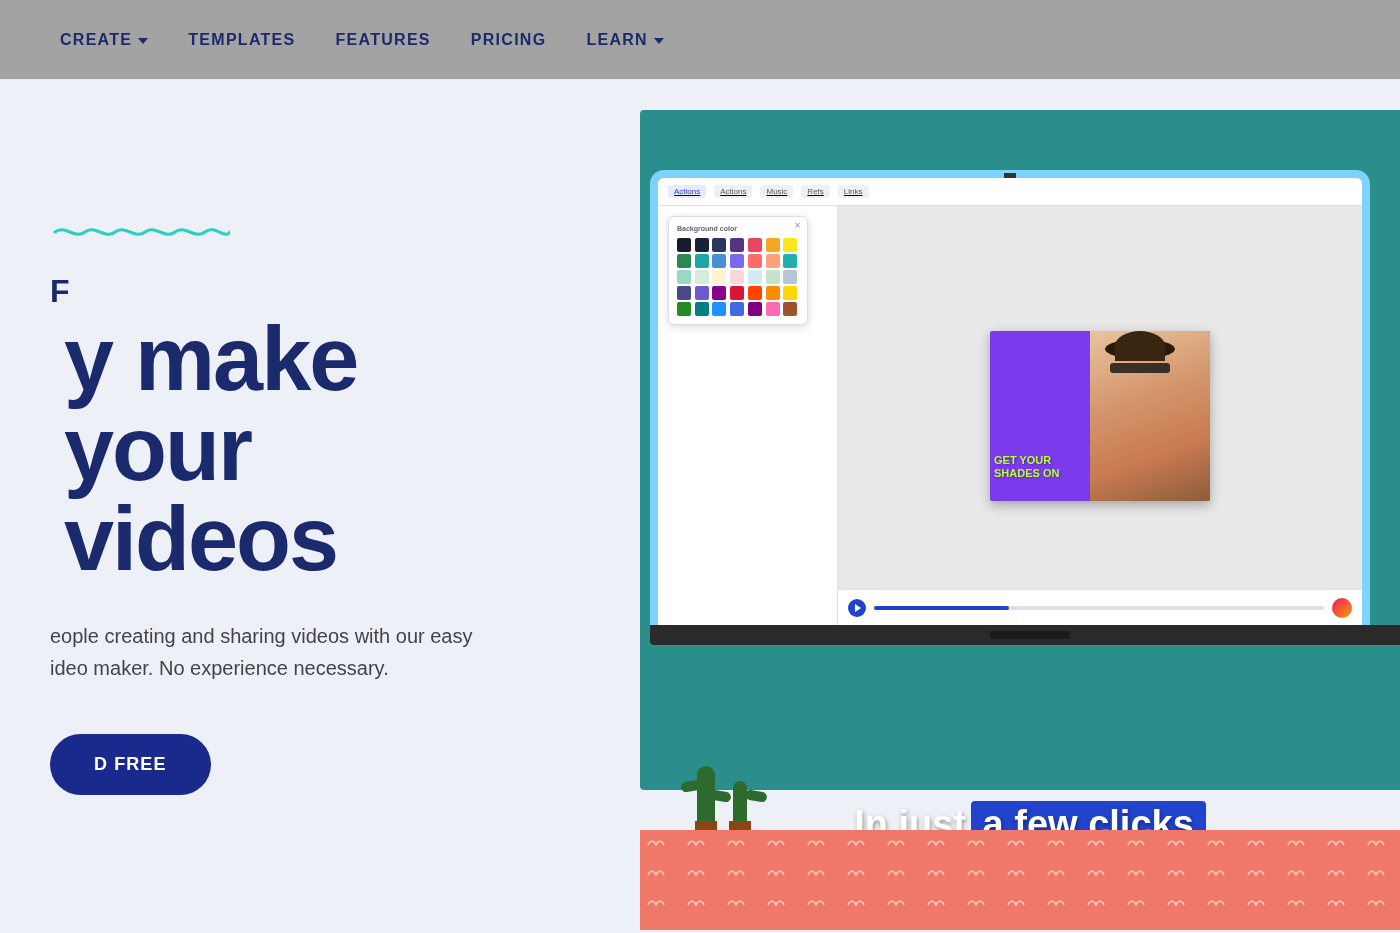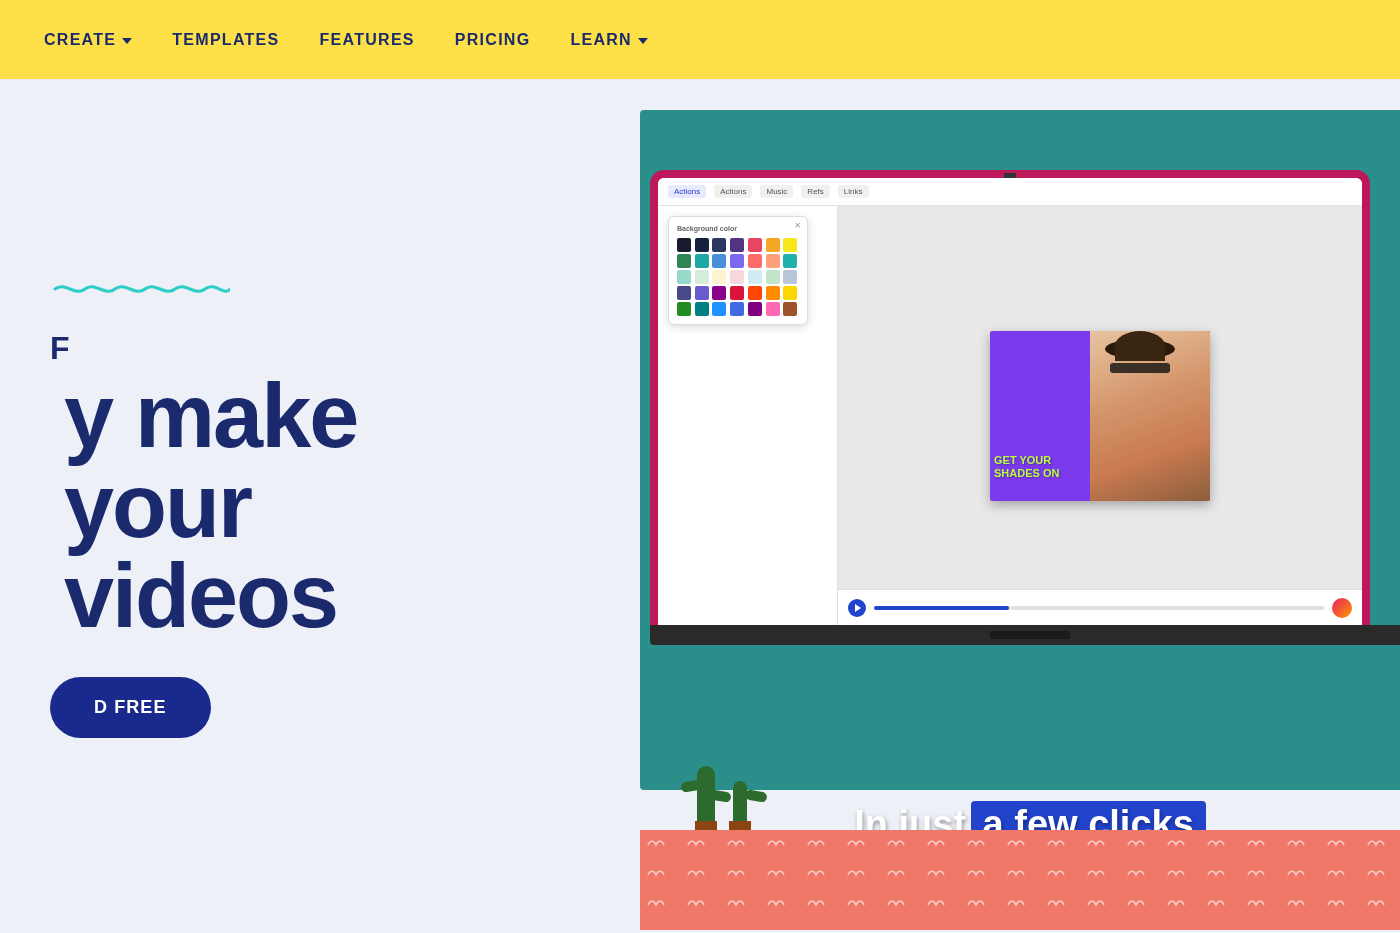--- a/index.html
+++ b/index.html
@@ -7,25 +7,25 @@
     body {
       font-family: -apple-system, BlinkMacSystemFont, 'Segoe UI', Arial, sans-serif;
       background: #f0f1f7;
       width: 1400px;
       min-height: 933px;
       overflow: hidden;
     }
 
     
     .navbar {
-      background: #fde047;
+      background: #a3a3a3;
       width: 100%;
       height: 80px;
       display: flex;
-      padding: 0 44px;
+      padding: 0 60px;
       border-bottom: 1px solid #e8e8ee;
       position: relative;
       z-index: 10;
     }
 
     .nav-items {
       display: flex;
       align-items: center;
       gap: 40px;
     }
@@ -153,24 +153,25 @@
       position: absolute;
       top: 60px;
       left: 10px;
       width: 740px;
       height: 500px;
     }
 
     .laptop-screen-outer {
       width: 720px;
       height: 455px;
-      background: #be185d;
+      background: #7dd3fc;
       border-radius: 14px 14px 0 0;
       padding: 8px 8px 0 8px;
       position: relative;
+      text-decoration: underline;
     }
 
     .laptop-notch {
       position: absolute;
       top: 3px;
       left: 50%;
       transform: translateX(-50%);
       width: 12px;
       height: 8px;
       background: #333;
@@ -515,20 +516,24 @@
 
     <div class="hero-partial-text">
       <span>F</span>
     </div>
 
     <h1 class="hero-headline">
       <span style="display:block;">y make your</span>
       <span style="display:block;">videos</span>
     </h1>
 
+    <p class="hero-subtext">
+      <span style="display:block;">eople creating and sharing videos with our easy</span>
+      <span style="display:block;">ideo maker. No experience necessary.</span>
+    </p>
 
     <button class="cta-button">
       <span>D FREE</span>
     </button>
   </div>
 
   <div class="hero-right">
 
     <div class="teal-bg"></div>
 

